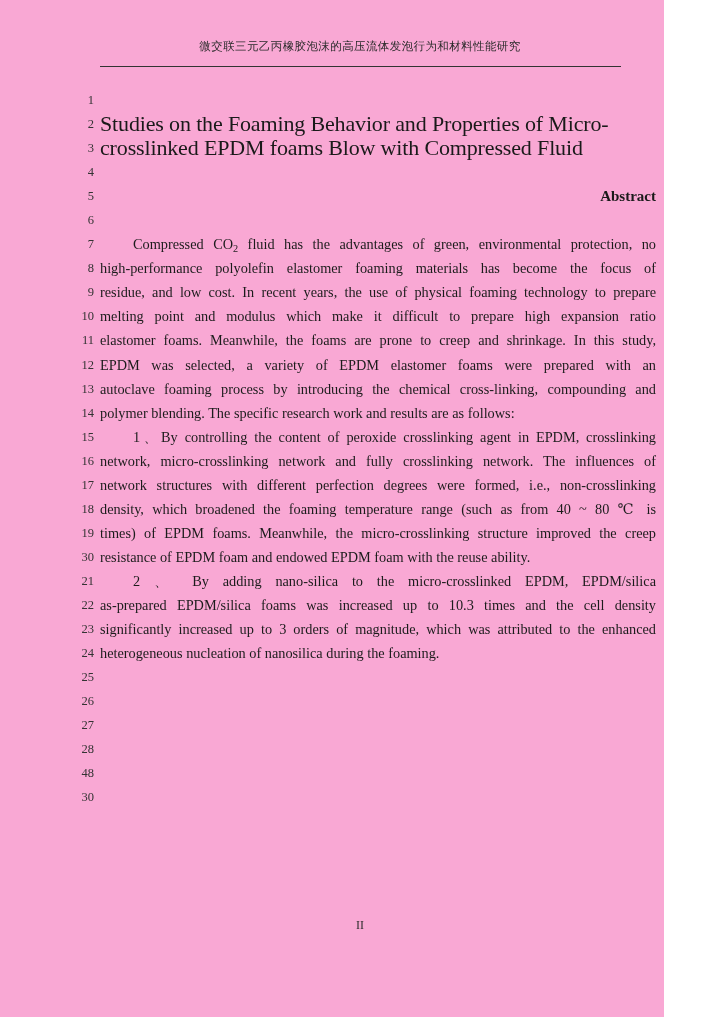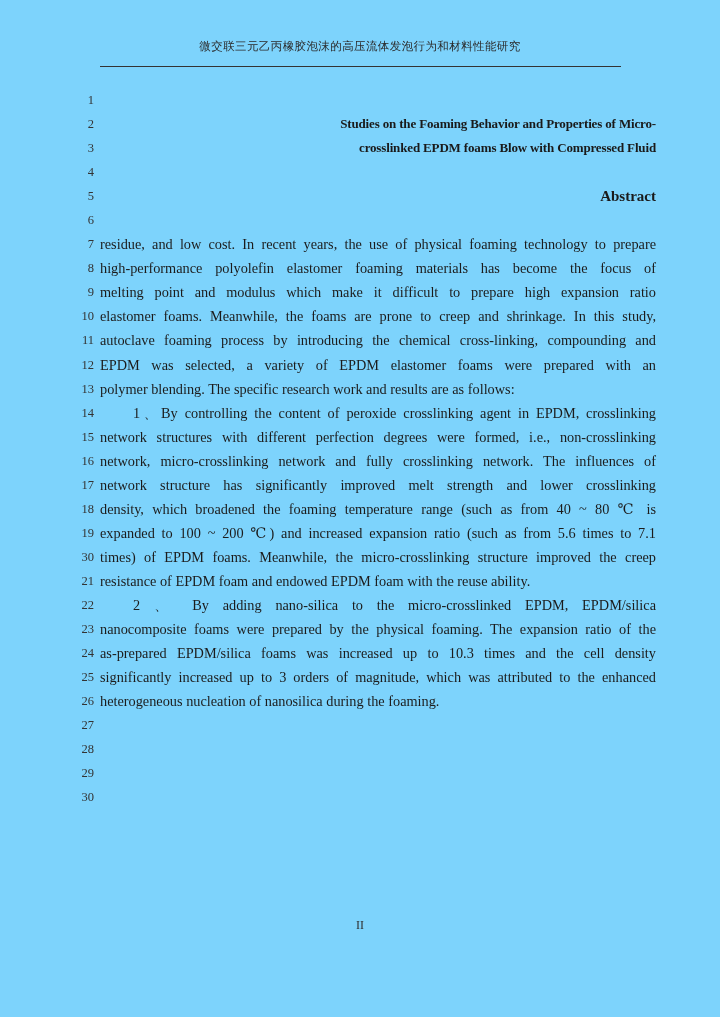--- a/index.html
+++ b/index.html
@@ -12,23 +12,23 @@
     height: 1017px;
     position: relative;
     font-family: "Liberation Serif", "DejaVu Serif", serif;
     color: #1a1a1a;
     overflow: hidden;
   }
 
   .page {
     position: absolute;
     inset: 0;
-    width: 720px;
+    width: 664px;
     height: 1017px;
-    background: #7dd3fc;
+    background: #f9a8d4;
   }
 
   
   .header {
     position: absolute;
     left: 100px;
     top: 38px;
     width: 520px;
     text-align: center;
   }
@@ -72,23 +72,23 @@
     top: 88px;
     width: 556px;
   }
 
   .row {
     height: 24.05px;
     line-height: 24.05px;
   }
 
   .title {
-    font-size: 13px;
-    font-weight: bold;
-    text-align: right;
+    font-size: 22px;
+    font-weight: normal;
+    text-align: left;
     letter-spacing: -0.15px;
     white-space: nowrap;
   }
 
   .abstract-head {
     font-size: 15px;
     font-weight: bold;
     text-align: right;
   }
 
@@ -158,60 +158,58 @@
     <div class="linenum">19</div>
     <div class="linenum">30</div>
     <div class="linenum">21</div>
     <div class="linenum">22</div>
     <div class="linenum">23</div>
     <div class="linenum">24</div>
     <div class="linenum">25</div>
     <div class="linenum">26</div>
     <div class="linenum">27</div>
     <div class="linenum">28</div>
-    <div class="linenum">29</div>
+    <div class="linenum">48</div>
     <div class="linenum">30</div>
   </div>
 
   <div class="column">
 
     <div class="row"></div>
 
     <div class="row title">Studies on the Foaming Behavior and Properties of Micro-</div>
 
     <div class="row title">crosslinked EPDM foams Blow with Compressed Fluid</div>
 
     <div class="row"></div>
 
     <div class="row abstract-head">Abstract</div>
 
     <div class="row"></div>
 
-
+    <div class="row bodyline just"><span class="indent"></span><span>Compressed CO</span><sub>2</sub><span> fluid has the advantages of green, environmental protection, no</span></div>
+
+    <div class="row bodyline just">high-performance polyolefin elastomer foaming materials has become the focus of</div>
     <div class="row bodyline just">residue, and low cost. In recent years, the use of physical foaming technology to prepare</div>
-    <div class="row bodyline just">high-performance polyolefin elastomer foaming materials has become the focus of</div>
     <div class="row bodyline just">melting point and modulus which make it difficult to prepare high expansion ratio</div>
     <div class="row bodyline just">elastomer foams. Meanwhile, the foams are prone to creep and shrinkage. In this study,</div>
+    <div class="row bodyline just">EPDM was selected, a variety of EPDM elastomer foams were prepared with an</div>
     <div class="row bodyline just">autoclave foaming process by introducing the chemical cross-linking, compounding and</div>
-    <div class="row bodyline just">EPDM was selected, a variety of EPDM elastomer foams were prepared with an</div>
     <div class="row bodyline last">polymer blending. The specific research work and results are as follows:</div>
 
     <div class="row bodyline just"><span class="indent"></span><span>1、By controlling the content of peroxide crosslinking agent in EPDM, crosslinking</span></div>
 
+    <div class="row bodyline just">network, micro-crosslinking network and fully crosslinking network. The influences of</div>
     <div class="row bodyline just">network structures with different perfection degrees were formed, i.e., non-crosslinking</div>
-    <div class="row bodyline just">network, micro-crosslinking network and fully crosslinking network. The influences of</div>
-    <div class="row bodyline just">network structure has significantly improved melt strength and lower crosslinking</div>
     <div class="row bodyline just">density, which broadened the foaming temperature range (such as from 40 ~ 80 ℃ is</div>
-    <div class="row bodyline just">expanded to 100 ~ 200 ℃) and increased expansion ratio (such as from 5.6 times to 7.1</div>
     <div class="row bodyline just">times) of EPDM foams. Meanwhile, the micro-crosslinking structure improved the creep</div>
     <div class="row bodyline last">resistance of EPDM foam and endowed EPDM foam with the reuse ability.</div>
 
     <div class="row bodyline just"><span class="indent"></span><span>2 、 By adding nano-silica to the micro-crosslinked EPDM, EPDM/silica</span></div>
 
-    <div class="row bodyline just">nanocomposite foams were prepared by the physical foaming. The expansion ratio of the</div>
     <div class="row bodyline just">as-prepared EPDM/silica foams was increased up to 10.3 times and the cell density</div>
     <div class="row bodyline just">significantly increased up to 3 orders of magnitude, which was attributed to the enhanced</div>
     <div class="row bodyline last">heterogeneous nucleation of nanosilica during the foaming.</div>
 
   </div>
 
   <div class="footer">II</div>
 
 </div>
 

